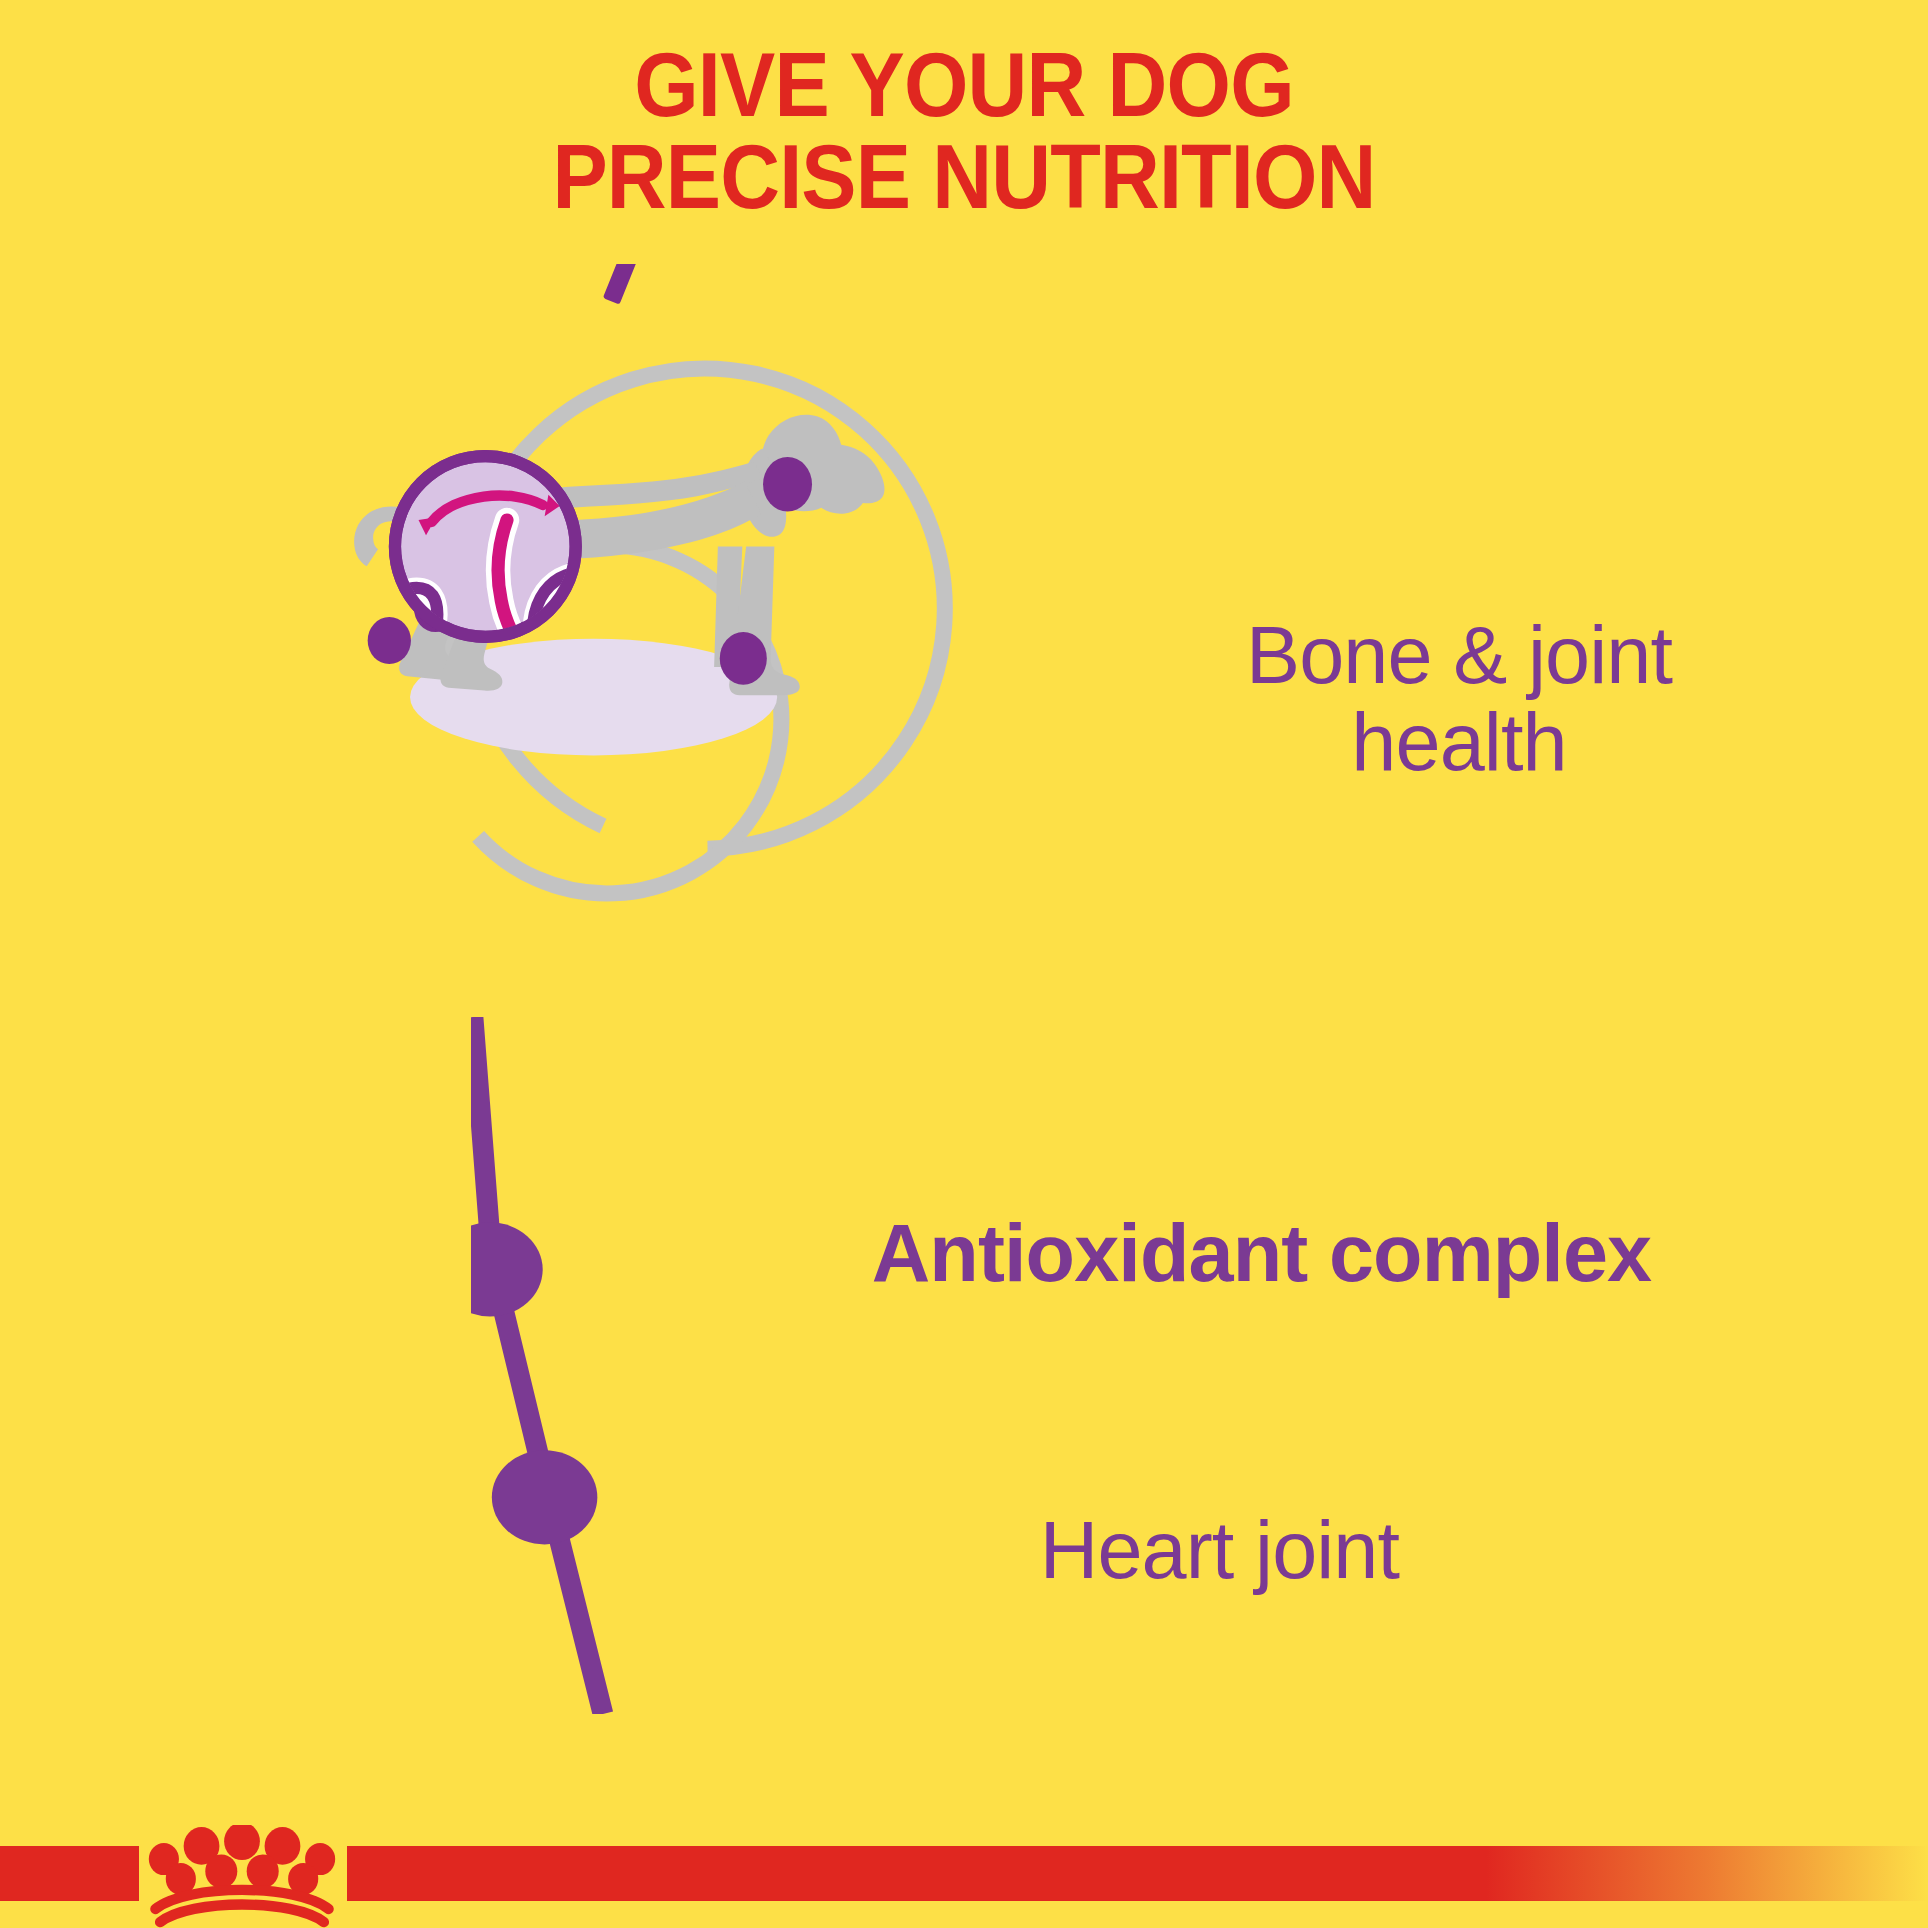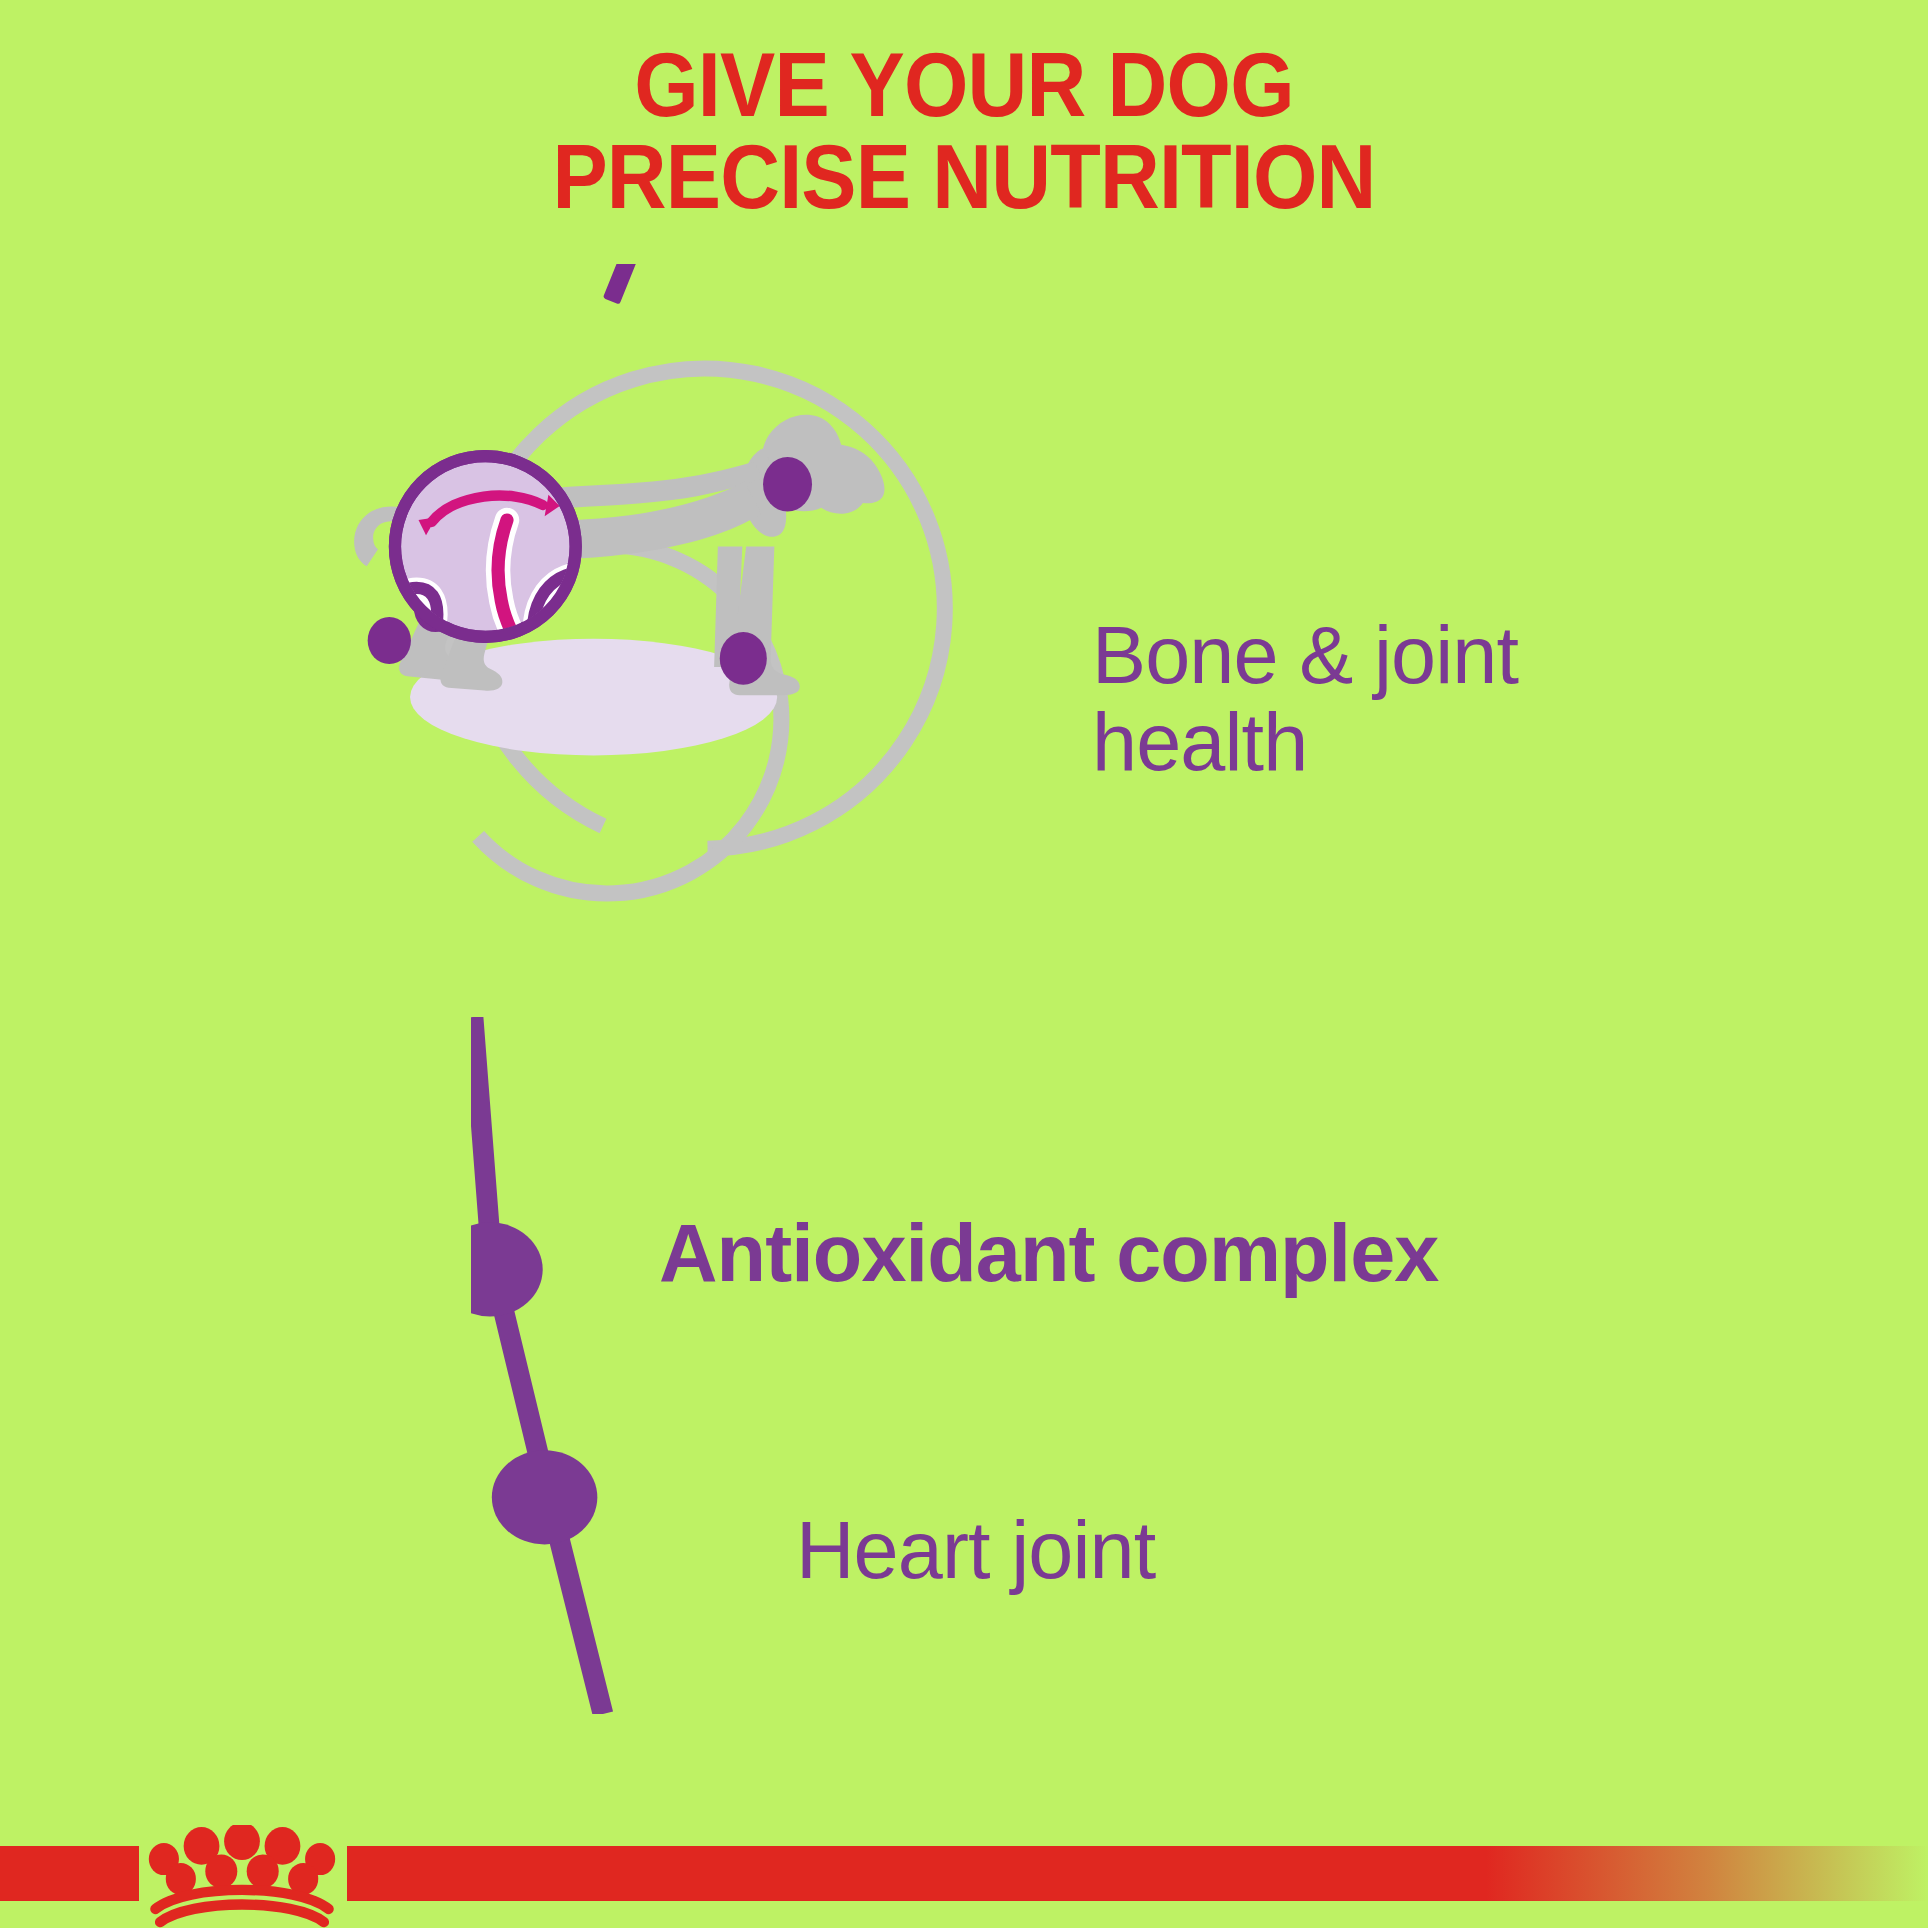--- a/index.html
+++ b/index.html
@@ -13,21 +13,21 @@
     font-family: "Liberation Sans", sans-serif;
     overflow: hidden;
     position: relative;
   }
 
   #stage {
     position: absolute;
     left: 0; top: 0;
     width: 1928px;
     height: 1928px;
-    background: #bef264;
+    background: #fde047;
   }
 
   
   .headline {
     position: absolute;
     left: 0;
     top: 40px;
     width: 1928px;
     text-align: center;
     color: #E02720;
@@ -63,20 +63,21 @@
   
   .label {
     position: absolute;
     color: #7B3A93;
     font-family: "Liberation Sans", sans-serif;
     font-weight: normal;
     font-size: 81px;
     line-height: 1.08;
     letter-spacing: -0.9px;
     white-space: pre-line;
+    text-align: center;
   }
   #label-bone  { left: 1092px; top: 612px;  width: 734px; }
   #label-anti  { left: 659px;  top: 1210px; width: 1205px; font-weight: bold; }
   #label-heart { left: 796px;  top: 1507px; width: 847px; }
 
   
   #footer {
     position: absolute;
     left: 0;
     top: 1825px;

